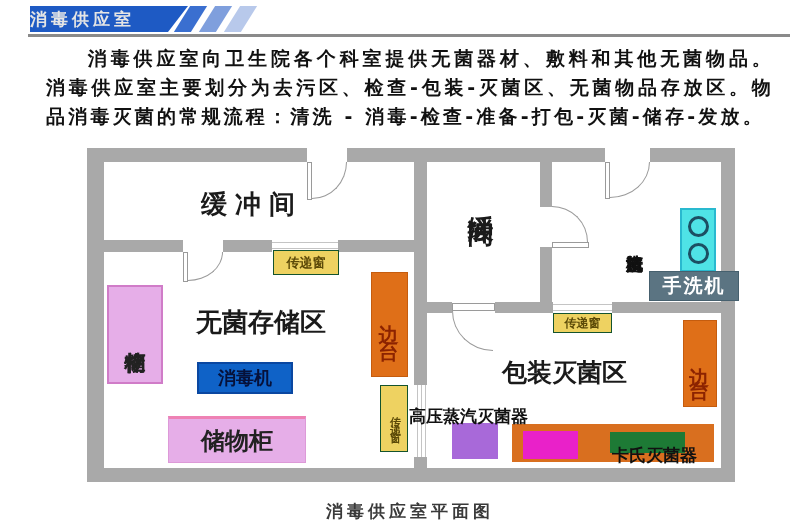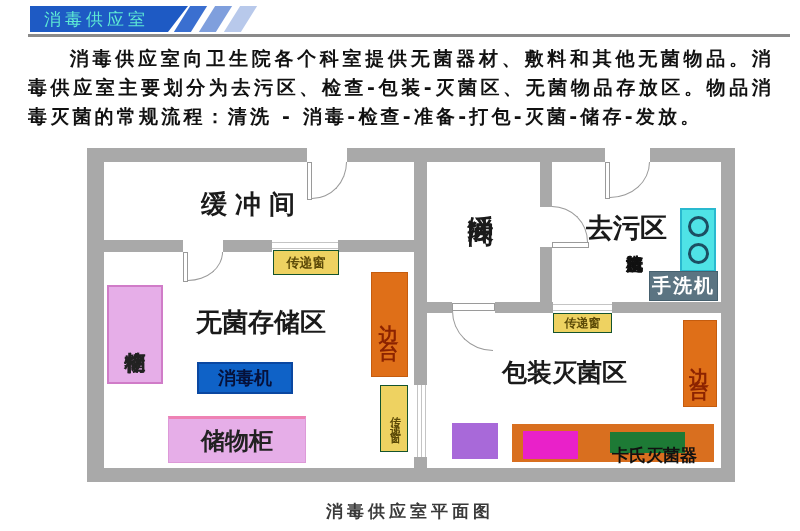--- a/index.html
+++ b/index.html
@@ -2,28 +2,28 @@
 <html><head>
 <meta charset="utf-8">
 <style>
   html,body{margin:0;padding:0;background:#fff;}
   .page{position:relative;width:800px;height:531px;background:#fff;overflow:hidden;
         font-family:"DejaVu Sans",sans-serif;}
   
   .banner{position:absolute;left:30px;top:6px;width:158px;height:26px;background:#1e5ac4;
           clip-path:polygon(0 0,100% 0,calc(100% - 20px) 100%,0 100%);
           display:flex;align-items:center;}
-  .banner span{color:#5eead4;font-size:17px;font-weight:normal;letter-spacing:4px;padding-left:14px;}
+  .banner span{color:#e5e5e5;font-size:17px;font-weight:bold;letter-spacing:4px;padding-left:0;}
   .stripe{position:absolute;top:6px;height:26px;width:17px;transform:skewX(-32deg);}
   .s1{left:182px;background:#3a6fd0;}
   .s2{left:207px;background:#7f9fdd;}
   .s3{left:232px;background:#b8c9eb;}
   .rule{position:absolute;left:28px;top:34px;width:762px;height:3px;background:#8a8a8a;}
   
-  .intro{position:absolute;left:0;top:44px;width:800px;padding:0 26px 0 28px;box-sizing:border-box;
+  .intro{position:absolute;left:0;top:44px;width:800px;padding:0 26px 0 46px;box-sizing:border-box;
          font-size:19px;font-weight:600;line-height:29px;letter-spacing:3.2px;color:#111;
          text-indent:2.2em;text-align:justify;margin:0;}
   
   .plan{position:absolute;left:0;top:0;width:800px;height:531px;}
   .wall{position:absolute;background:#a9a9a9;z-index:1;}
   .opening{position:absolute;background:#fff;z-index:2;}
   .win-h{position:absolute;background:linear-gradient(#fff 0 2px,#c4c4c4 2px 3px,#fff 3px 8px,#c4c4c4 8px 9px,#fff 9px 100%);z-index:2;}
   .win-v{position:absolute;background:repeating-linear-gradient(90deg,#fff 0 3px,#c4c4c4 3px 4px);z-index:2;}
   .leaf{position:absolute;background:#fff;border:1px solid #9a9a9a;box-sizing:border-box;z-index:3;}
   .arc{position:absolute;box-sizing:border-box;z-index:2;}
@@ -107,21 +107,20 @@
     <div class="opening" style="left:540px;top:207px;width:12px;height:40px;"></div>
     <div class="leaf" style="left:552px;top:242px;width:37px;height:6px;"></div>
     <div class="arc tr" style="left:552px;top:206px;width:36px;height:36px;"></div>
 
     <div class="opening" style="left:452px;top:302px;width:43px;height:11px;"></div>
     <div class="leaf" style="left:452px;top:303px;width:43px;height:8px;"></div>
     <div class="arc bl" style="left:452px;top:311px;width:41px;height:40px;"></div>
 
     <div class="room-label" style="left:201px;top:187px;font-size:26px;letter-spacing:8px;">缓冲间</div>
     <div class="room-label vtext" style="left:464px;top:194px;font-size:26px;letter-spacing:3px;">缓冲间</div>
-    <div class="room-label" style="left:586px;top:210px;font-size:27px;">去污区</div>
     <div class="room-label" style="left:502px;top:356px;font-size:25px;">包装灭菌区</div>
     <div class="room-label" style="left:196px;top:305px;font-size:26px;">无菌存储区</div>
 
     <div class="eq cabinet vtext" style="left:107px;top:285px;width:56px;height:99px;">
       <span class="cab-text">储物柜</span>
     </div>
     <div class="eq disinfector" style="left:197px;top:362px;width:96px;height:32px;">
       <span>消毒机</span>
     </div>
     <div class="eq cabinet" style="left:168px;top:416px;width:138px;height:47px;border:1px solid #dd9ad8;border-top:3px solid #ee82b4;">
@@ -136,30 +135,31 @@
 
     <div class="eq passwin" style="left:273px;top:250px;width:66px;height:25px;">
       <span style="font-size:13px;">传递窗</span>
     </div>
 
     <div class="eq sink" style="left:680px;top:208px;width:36px;height:64px;">
       <div class="circle"></div>
       <div class="circle"></div>
     </div>
     <div class="eq-label vtext" style="left:624px;top:241px;font-size:17px;">超声波清洗机</div>
-    <div class="eq handwash" style="left:649px;top:271px;width:69px;height:30px;">
+    <div class="eq handwash" style="left:649px;top:271px;width:90px;height:30px;">
       <span>手洗机</span>
     </div>
     <div class="eq passwin" style="left:553px;top:313px;width:59px;height:20px;">
       <span style="font-size:12px;">传递窗</span>
     </div>
 
     <div class="eq sidetable" style="left:683px;top:320px;width:34px;height:87px;">
       <span class="vtext" style="letter-spacing:12px;">边台</span>
     </div>
+    <div class="eq-label" style="left:409px;top:405px;font-size:17px;">高压蒸汽灭菌器</div>
     <div class="eq p-purple" style="left:452px;top:423px;width:46px;height:36px;"></div>
     <div class="eq p-orange" style="left:512px;top:424px;width:202px;height:38px;"></div>
     <div class="eq p-magenta" style="left:523px;top:431px;width:55px;height:28px;"></div>
     <div class="eq p-green" style="left:610px;top:432px;width:75px;height:21px;"></div>
     <div class="eq-label" style="left:612px;top:444px;font-size:17px;">卡氏灭菌器</div>
 
   </div>
 
   <div class="caption">消毒供应室平面图</div>
 

